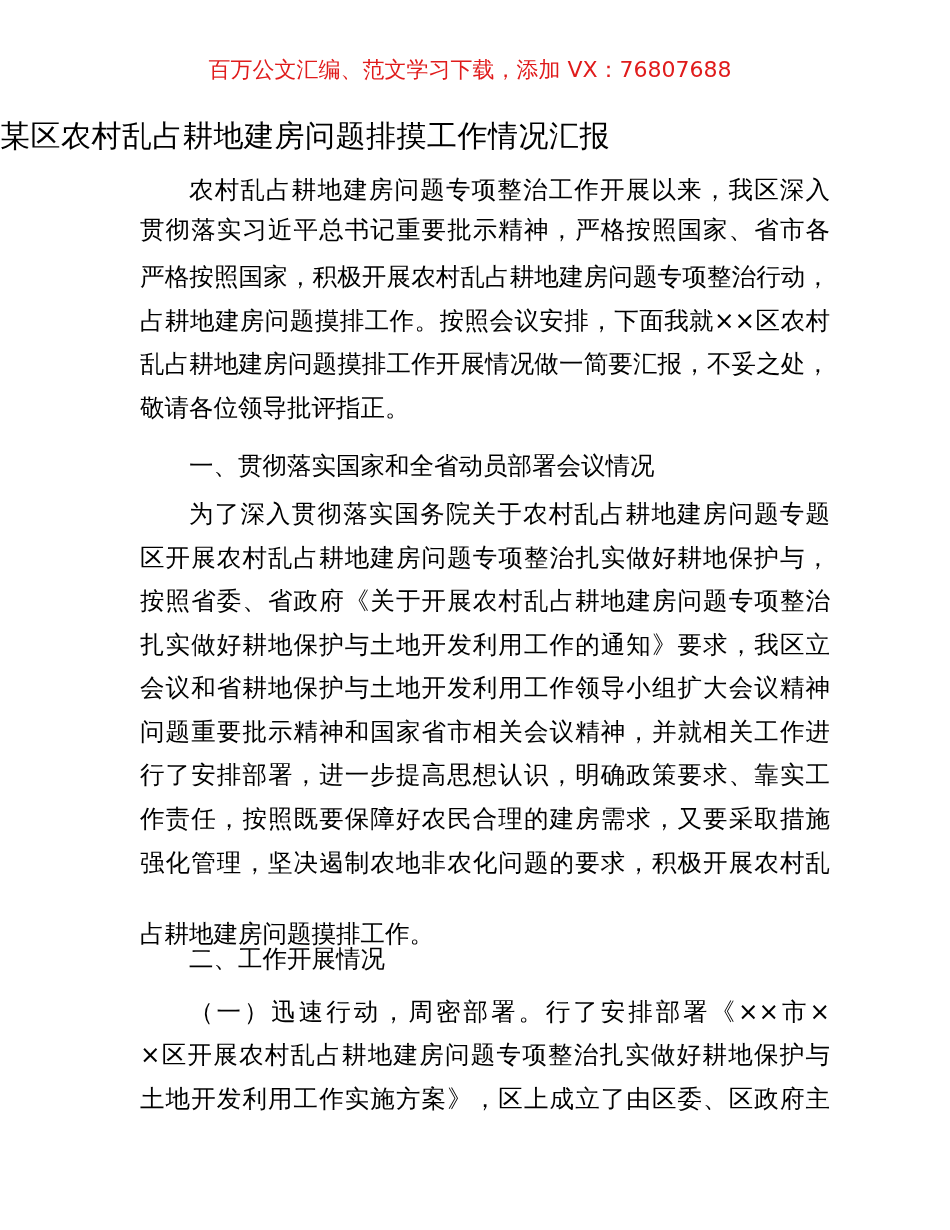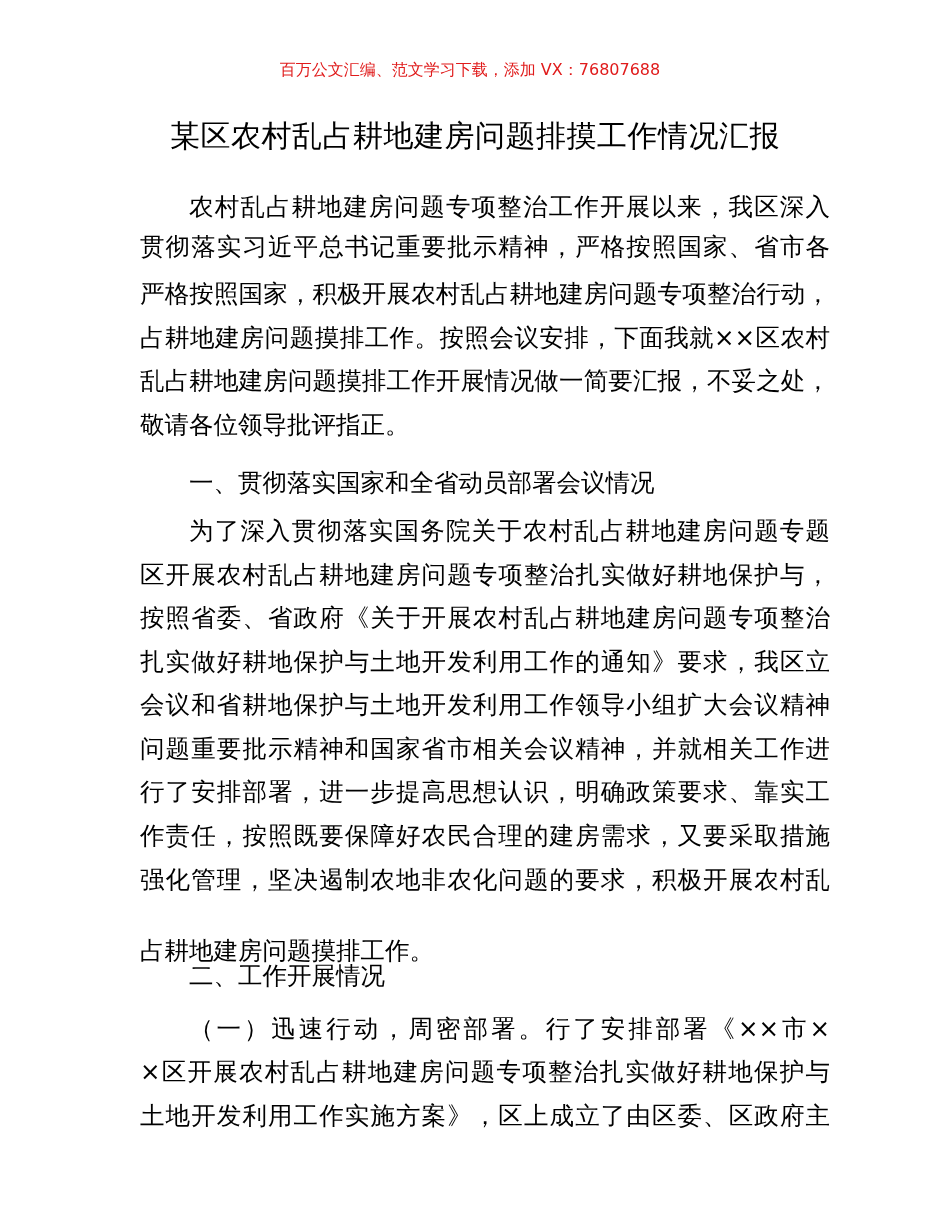--- a/index.html
+++ b/index.html
@@ -14,46 +14,44 @@
     overflow: hidden;
     font-family: "DejaVu Sans", "Liberation Sans", sans-serif;
     color: #000000;
   }
   .watermark {
     position: absolute;
     top: 57px;
     left: 0;
     width: 940px;
     text-align: center;
-    font-size: 16px;
+    font-size: 22px;
     color: #e01b1b;
     line-height: 26px;
     white-space: nowrap;
   }
   .title {
     position: absolute;
     top: 114px;
     left: 0;
     width: 950px;
-    text-align: center;
     font-size: 30px;
     line-height: 44px;
     color: #000;
     white-space: nowrap;
     letter-spacing: 0.5px;
   }
   .line {
     position: absolute;
     left: 140px;
     width: 690px;
     font-size: 24.5px;
     line-height: 36px;
     white-space: nowrap;
     color: #000;
-    margin-top: 17px;
   }
   .justify {
     text-align: justify;
     text-align-last: justify;
   }
   .indent {
     padding-left: 49px;
     width: 641px;
   }
 </style>

